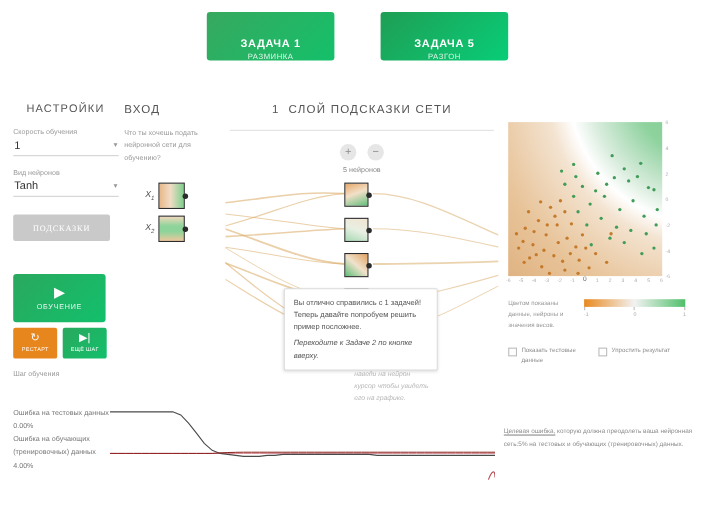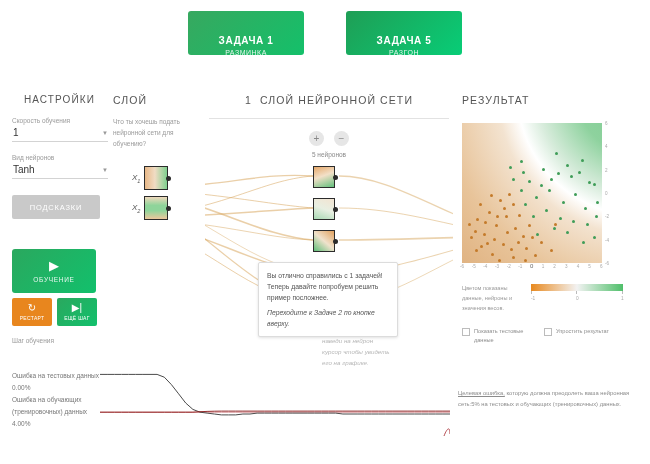--- a/index.html
+++ b/index.html
@@ -49,20 +49,21 @@
     background: transparent; position: relative;
     display: flex; align-items: center; justify-content: space-between;
     cursor: pointer;
   }
   .caret { font-size: 6px; color: #999; }
   .hint-btn {
     margin-top: 16px; width: 88px; height: 24px;
     background: #c9c9c9; border: none; border-radius: 2px;
     color: #fff; font-size: 7.5px; letter-spacing: .8px;
     cursor: pointer;
+    font-family: Liberation Serif, serif;
   }
   .play-btn {
     margin-top: 30px; width: 84px; height: 44px;
     background: linear-gradient(135deg,#2aa85e 0%,#12c06c 100%);
     border: none; border-radius: 3px; color: #fff;
     display: flex; flex-direction: column; align-items: center; justify-content: center;
     cursor: pointer;
   }
   .play-btn .glyph { font-size: 13px; line-height: 1; }
   .play-btn .lbl { font-size: 6.5px; letter-spacing: .7px; margin-top: 4px; opacity: .9; }
@@ -232,36 +233,36 @@
 
   <div class="err-block">
     <div>Ошибка на тестовых данных</div>
     <div>0.00%</div>
     <div>Ошибка на обучающих (тренировочных) данных</div>
     <div>4.00%</div>
   </div>
 </div>
 
 <div class="inputcol">
-  <div class="col-head">СЛОЙ</div>
+  <div class="col-head">ВХОД</div>
   <div class="input-q">Что ты хочешь подать нейронной сети для обучению?</div>
 </div>
 
 <div class="feat" style="left:132px; top:166px;">
   <span class="feat-lbl">X<sub>1</sub></span>
   <span class="node n-x1"></span>
 </div>
 <div class="feat" style="left:132px; top:196px;">
   <span class="feat-lbl">X<sub>2</sub></span>
   <span class="node n-x2"></span>
 </div>
 
 <div class="netcol">
   <div class="layer-title">
-    <span>1</span>&nbsp;&nbsp;<span>СЛОЙ НЕЙРОННОЙ СЕТИ</span>
+    <span>1</span>&nbsp;&nbsp;<span>СЛОЙ ПОДСКАЗКИ СЕТИ</span>
   </div>
   <div class="layer-rule"></div>
   <div class="pm-row">
     <button class="pm">+</button>
     <button class="pm">−</button>
   </div>
   <div class="neuron-count">5 нейронов</div>
 
   <div class="neurons">
     <svg class="links" width="248" height="150" viewBox="0 0 248 150">
@@ -294,21 +295,20 @@
 </div>
 
 <div class="hover-note">наведи на нейрон курсор чтобы увидеть его на графике.</div>
 
 <div class="tooltip">
   <span>Вы отлично справились с 1 задачей! Теперь давайте попробуем решить пример посложнее.</span>
   <em>Переходите к Задаче 2 по кнопке вверху.</em>
 </div>
 
 <div class="outcol">
-  <div class="col-head">РЕЗУЛЬТАТ</div>
 
   <div class="plot-wrap">
     <div class="plot" id="plot">
         <div class="dot g" style="left: 58px; top: 37px;"></div>
         <div class="dot g" style="left: 66px; top: 57px;"></div>
         <div class="dot g" style="left: 80px; top: 45px;"></div>
         <div class="dot g" style="left: 93px; top: 29px;"></div>
         <div class="dot g" style="left: 108px; top: 52px;"></div>
         <div class="dot g" style="left: 119px; top: 36px;"></div>
         <div class="dot g" style="left: 126px; top: 58px;"></div>

